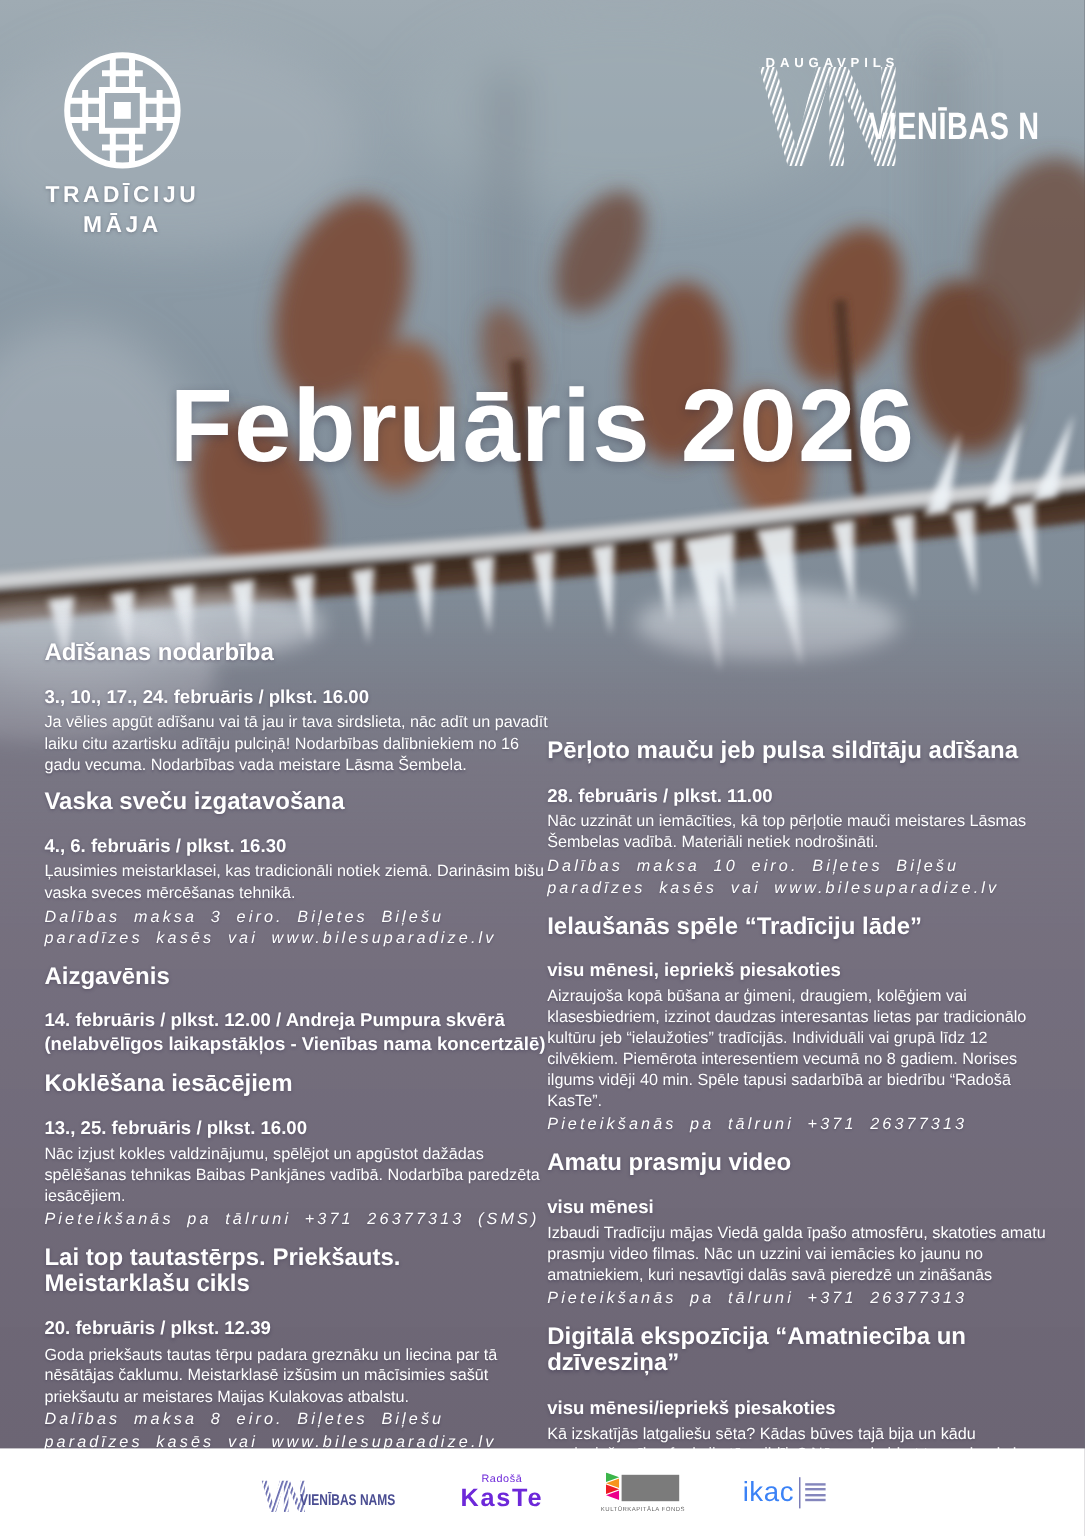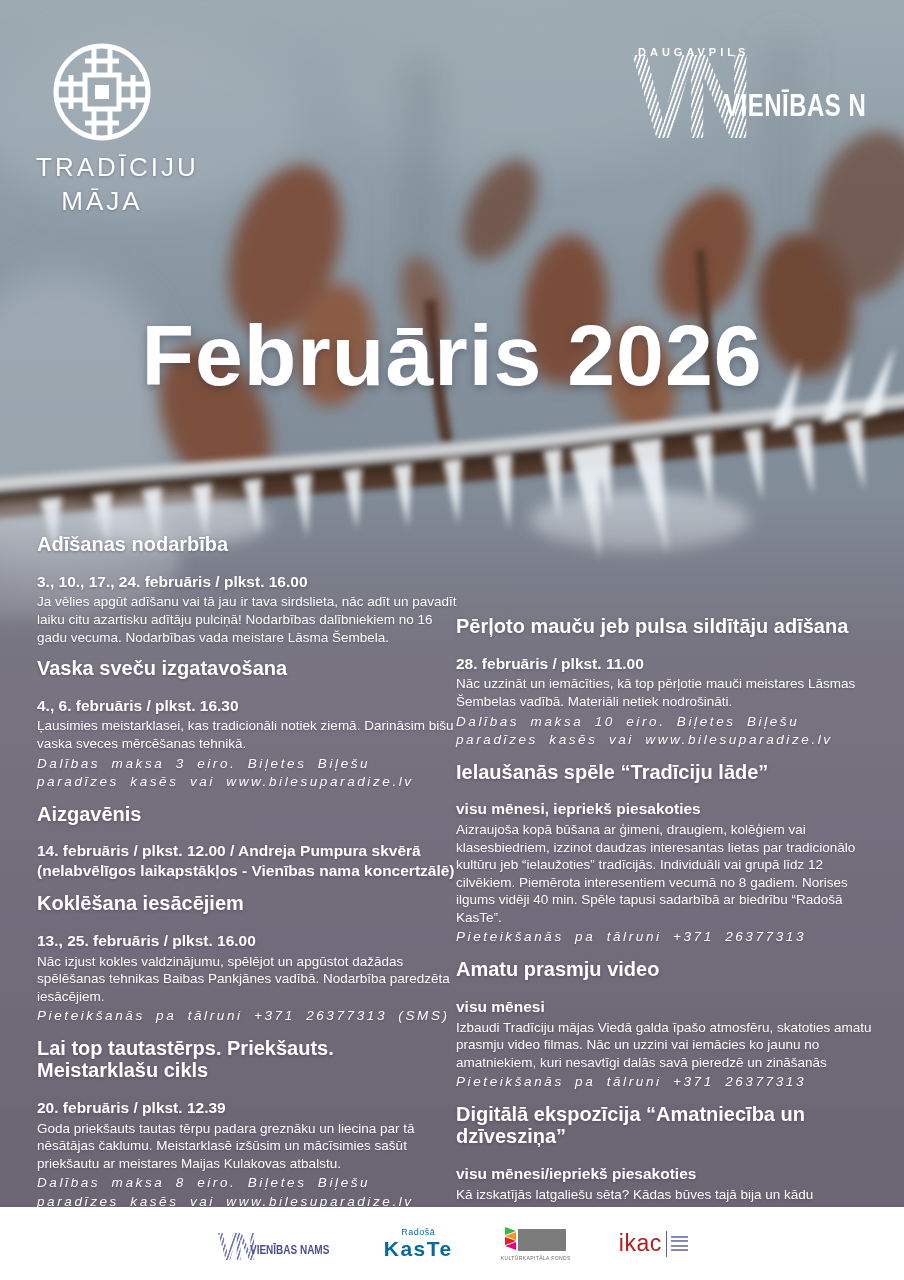--- a/index.html
+++ b/index.html
@@ -3,21 +3,21 @@
 <meta charset="utf-8">
 <style>
   html,body{margin:0;padding:0;background:#555;}
   .poster{position:relative;width:904px;height:1280px;overflow:hidden;
     font-family:"Liberation Sans",sans-serif;color:#fff;background:#7d8794;}
   .bg{position:absolute;inset:0;width:100%;height:100%;display:block;}
 
   
   .tm-logo{position:absolute;left:36px;top:40px;width:132px;text-align:center;}
   .tm-logo svg{display:block;margin:0 auto;}
-  .tm-name{margin-top:7px;font-size:26px;font-weight:normal;letter-spacing:3px;line-height:1.3;
+  .tm-name{margin-top:7px;font-size:19px;font-weight:bold;letter-spacing:3px;line-height:1.3;
     text-shadow:0 1px 3px rgba(40,40,60,.35);}
 
   
   .vn-logo{position:absolute;right:38px;top:16px;}
 
   
   .title{position:absolute;left:0;top:306px;width:100%;text-align:center;
     font-size:86px;font-weight:bold;letter-spacing:1px;
     text-shadow:0 3px 8px rgba(40,40,60,.35);}
 
@@ -38,28 +38,28 @@
 
   
   .footer{position:absolute;left:0;top:1150px;width:100%;text-align:center;
     font-size:15px;letter-spacing:.6px;line-height:1.7;
     text-shadow:0 1px 2px rgba(40,40,60,.3);}
 
   
   .logo-strip{position:absolute;left:0;bottom:0;width:100%;height:73px;background:#fff;
     display:flex;align-items:center;justify-content:center;gap:48px;color:#222;}
   .p-vn{display:flex;align-items:center;}
-  .p-kaste{text-align:center;color:#0369a1;line-height:1;}
+  .p-kaste{text-align:center;color:#6d28d9;line-height:1;}
   .p-kaste-top{font-size:9px;letter-spacing:.5px;}
   .p-kaste-main{font-size:21px;font-weight:bold;letter-spacing:1.5px;margin-top:1px;}
   .p-vkkf{display:flex;flex-direction:column;align-items:center;}
   .p-vkkf-row{display:flex;align-items:center;gap:2px;}
   .p-vkkf-rect{width:48px;height:22px;background:#7b7b7b;}
   .p-vkkf-cap{font-size:5px;color:#666;letter-spacing:.4px;margin-top:2px;}
-  .p-ikac{display:flex;align-items:center;gap:4px;color:#b91c1c;}
+  .p-ikac{display:flex;align-items:center;gap:4px;color:#3b82f6;}
   .p-ikac-label{font-size:23px;letter-spacing:.5px;}
   .p-ikac-bar{width:1.5px;height:26px;background:#5b5ea6;}
   .p-ikac-lines{display:flex;flex-direction:column;gap:2.5px;}
   .p-ikac-lines span{display:block;width:17px;height:2px;background:#5b5ea6;opacity:.75;}
 </style>
 </head>
 <body>
 
 <div class="poster">
 

